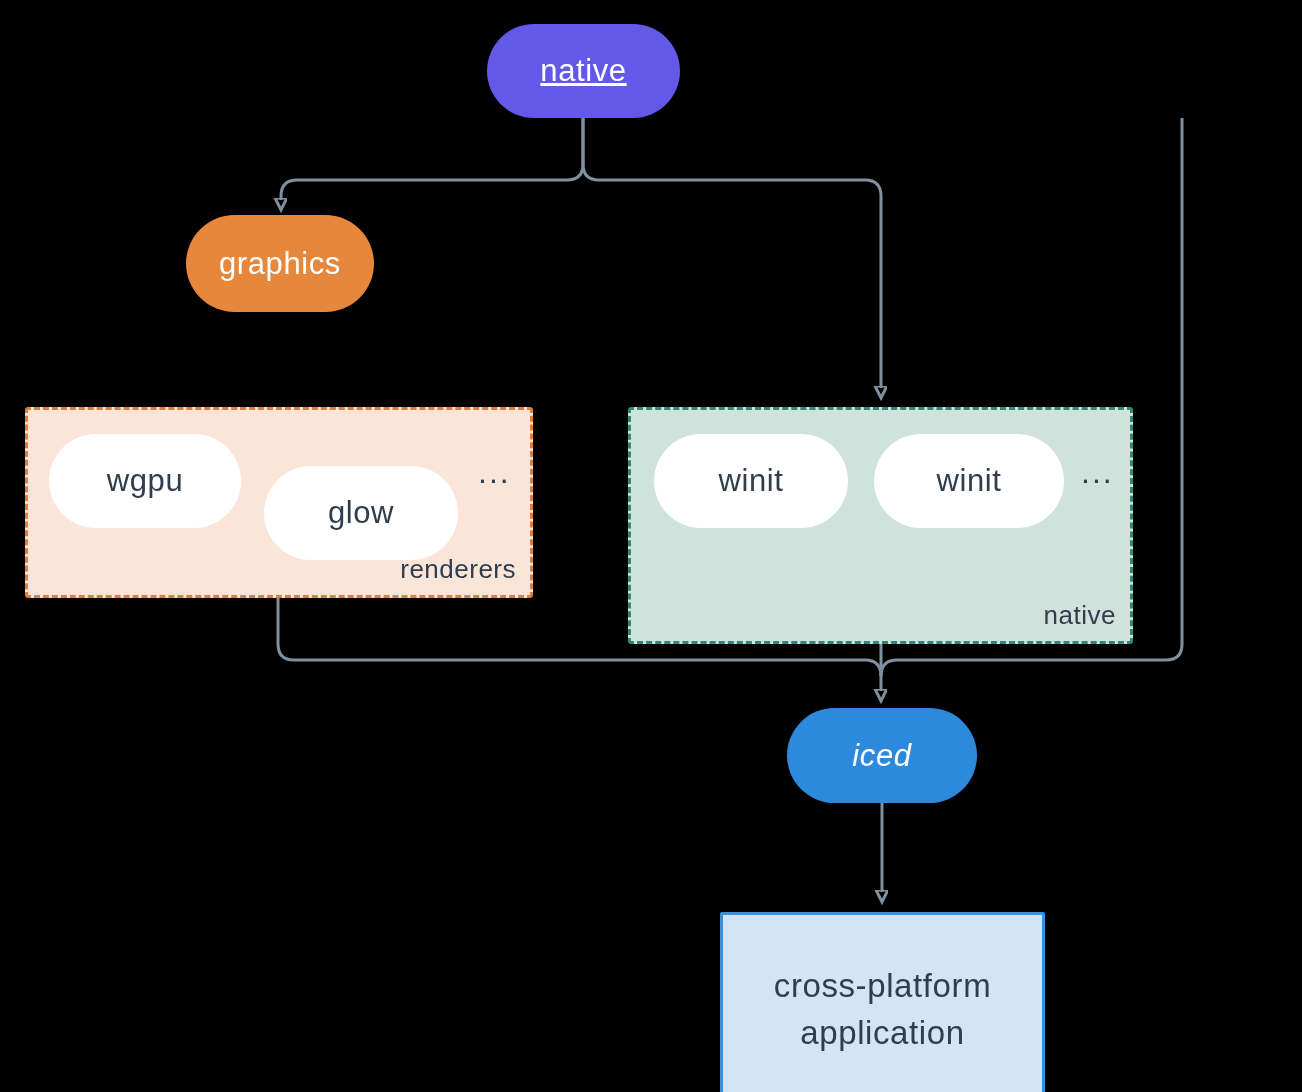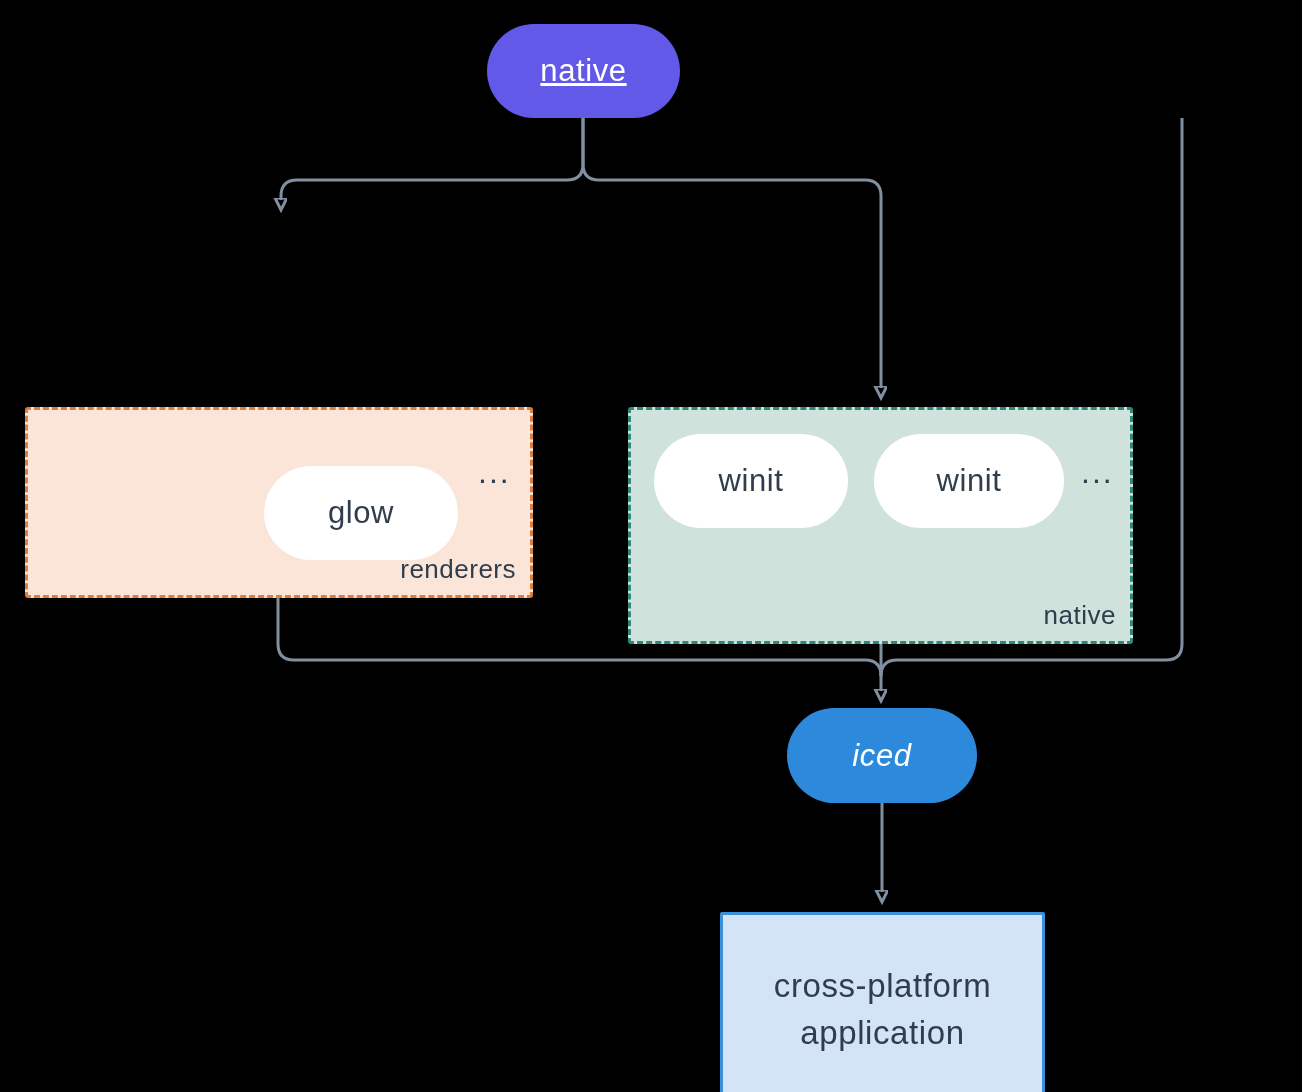--- a/index.html
+++ b/index.html
@@ -88,22 +88,24 @@
     <path d="M583,118 V164 Q583,180 599,180 H865 Q881,180 881,196 V388" marker-end="url(#arrow)"></path>
     <path d="M1182,118 V644 Q1182,660 1166,660 H897 Q881,660 881,676"></path>
     <path d="M278,598 V644 Q278,660 294,660 H865 Q881,660 881,676"></path>
     <path d="M881,598 V691" marker-end="url(#arrow)"></path>
     <path d="M882,803 V892" marker-end="url(#arrow)"></path>
   </svg>
 
   <div class="pill purple" id="native">native</div>
 
 
+  <div class="pill orange" id="graphics">graphics</div>
 
   <div class="group" id="renderers-group">
+    <div class="pill white" id="wgpu">wgpu</div>
     <div class="pill white" id="glow">glow</div>
     <div class="ellipsis">...</div>
     <div class="group-label">renderers</div>
   </div>
 
   <div class="group" id="shells-group">
     <div class="pill white" id="winit">winit</div>
     <div class="pill white" id="glutin">winit</div>
     <div class="ellipsis">...</div>
     <div class="group-label">native</div>

